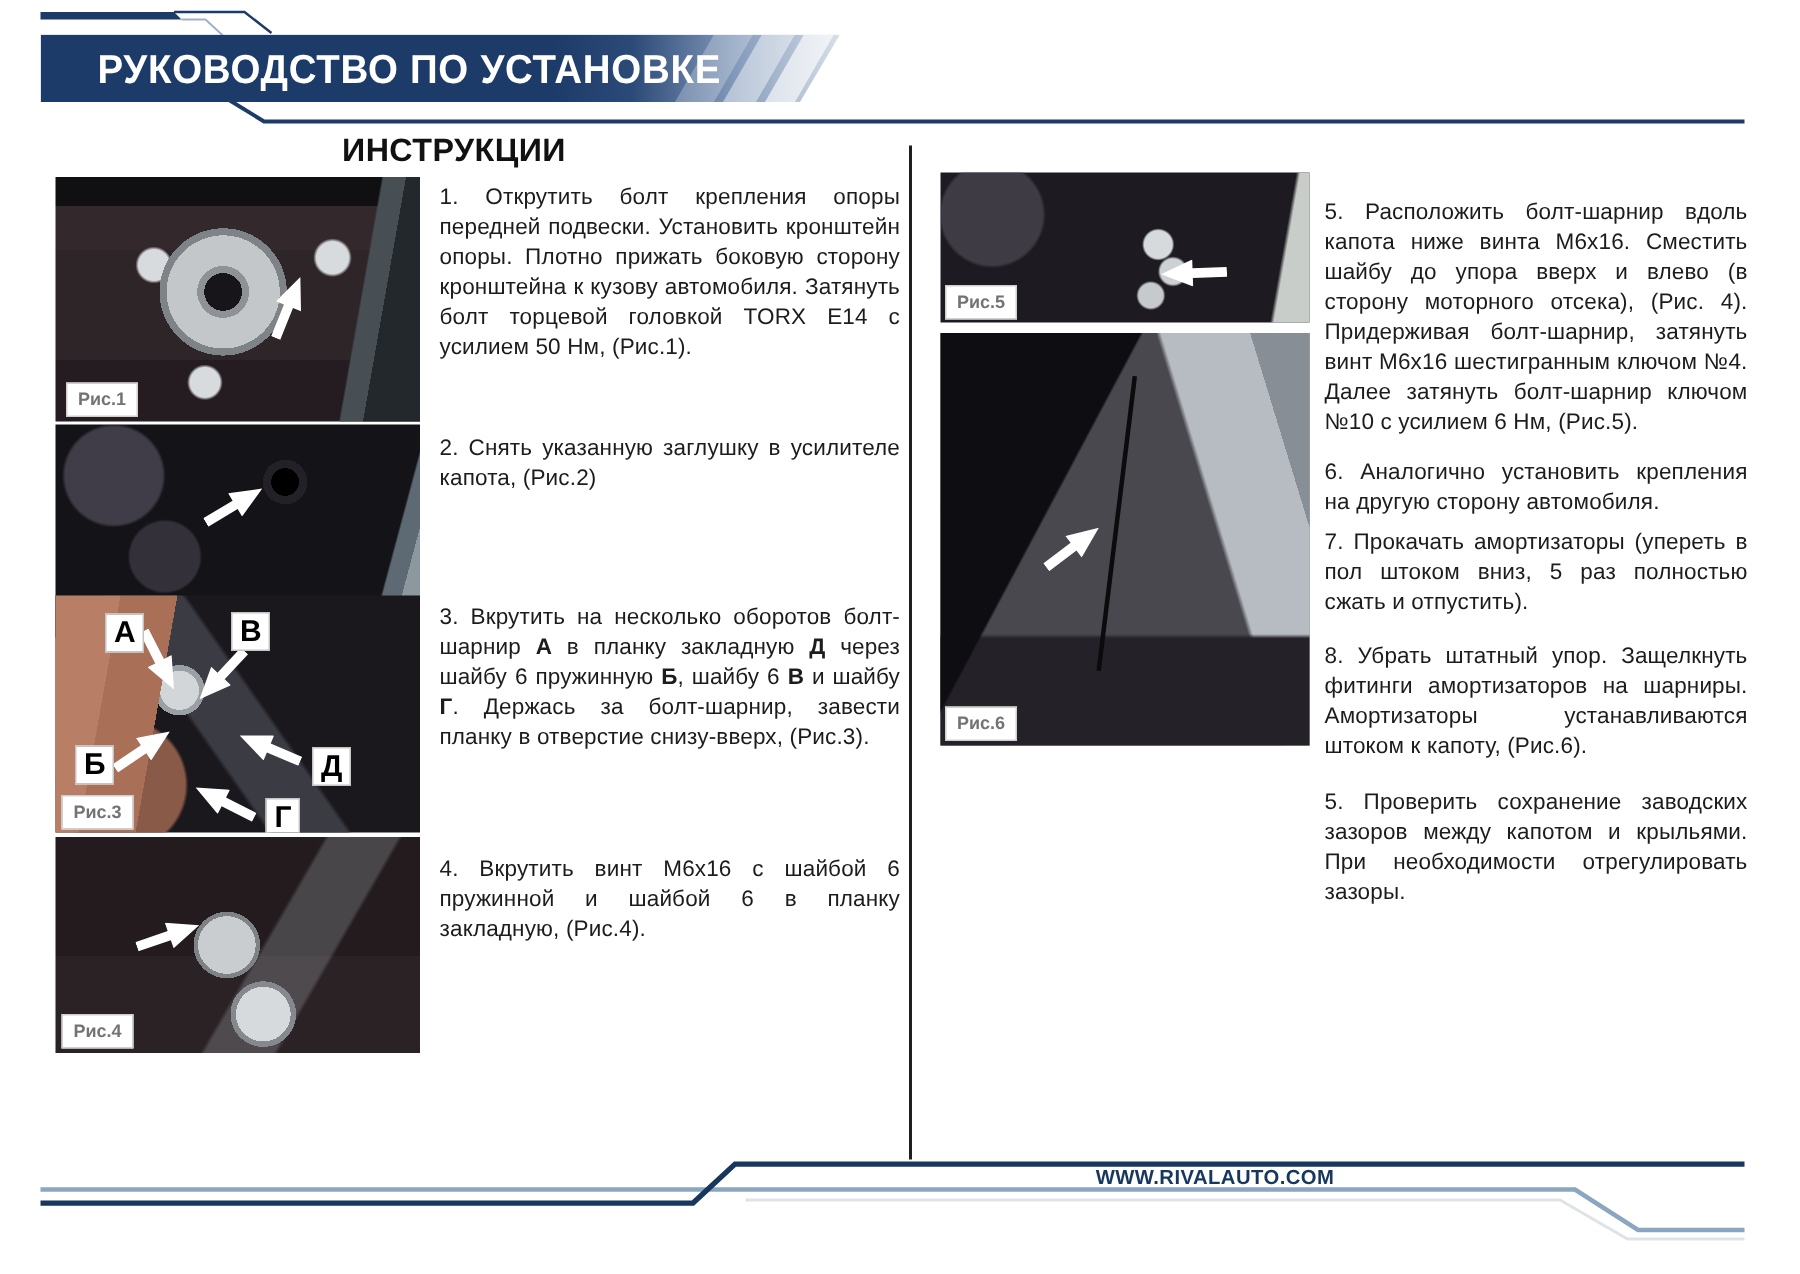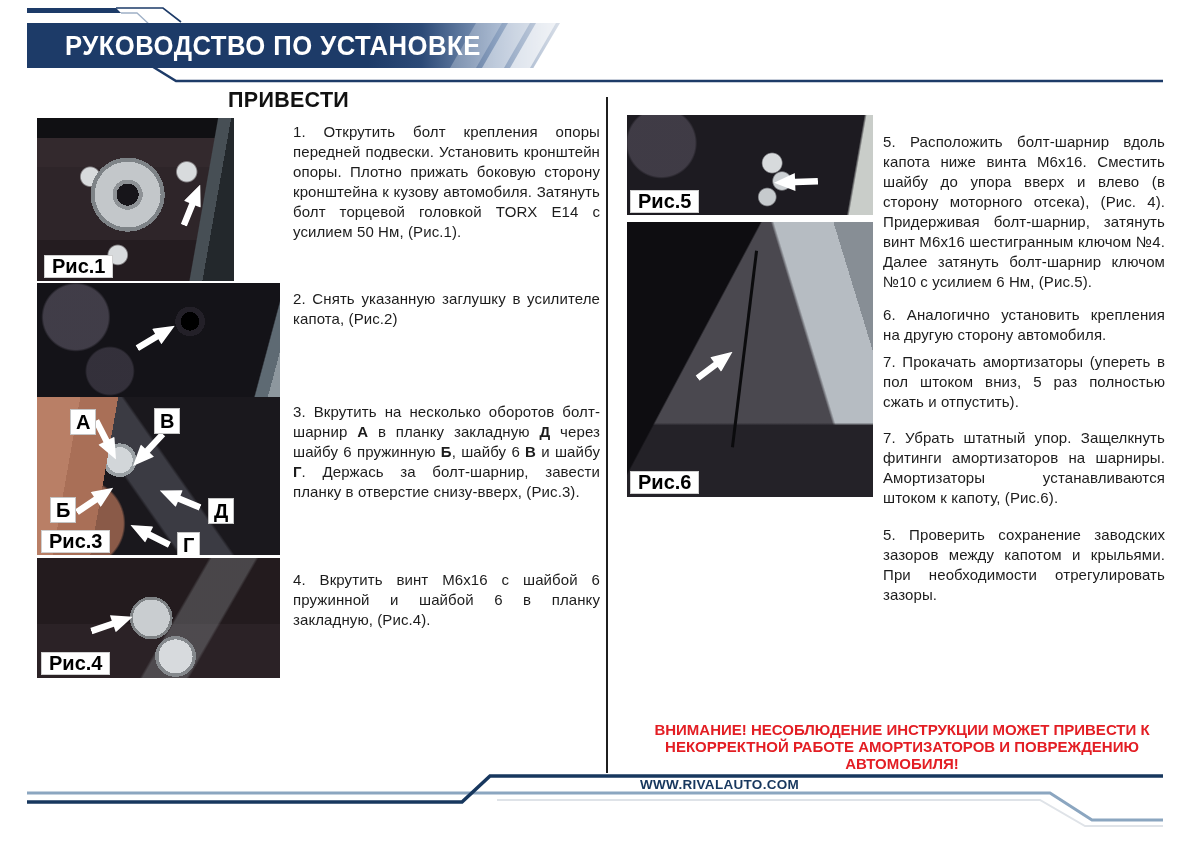--- a/index.html
+++ b/index.html
@@ -19,48 +19,48 @@
   .sec-title{position:absolute;left:228px;top:88px;font-size:21.5px;font-weight:bold;color:#111;letter-spacing:.3px;}
   .divider{position:absolute;left:606px;top:97px;width:2px;height:676px;background:#1f1f1f;}
 
   
   .step{position:absolute;font-size:15px;line-height:20px;text-align:justify;letter-spacing:.1px;}
   .col-l{left:293px;width:307px;}
   .col-r{left:883px;width:282px;}
 
   
   .photo{position:absolute;overflow:hidden;}
-  .figlabel{position:absolute;background:#fff;border:1px solid #cfcfcf;color:#000000;
-            font-weight:bold;font-size:20px;line-height:21px;padding:0 7px;}
+  .figlabel{position:absolute;background:#fff;border:1px solid #cfcfcf;color:#737373;
+            font-weight:bold;font-size:12px;line-height:21px;padding:0 7px;}
   .marker{position:absolute;background:#fff;border:1px solid #c4c4c4;color:#000;
           font-weight:bold;font-size:20px;line-height:24px;padding:0 5px;}
   .arr{position:absolute;width:44px;height:18px;background:#fff;
        clip-path:polygon(0 32%,52% 32%,52% 0,100% 50%,52% 100%,52% 68%,0 68%);
        filter:drop-shadow(0 0 1px rgba(40,40,40,.65));}
 
-  #fig1{left:37px;top:118px;width:197px;height:163px;background:
+  #fig1{left:37px;top:118px;width:243px;height:163px;background:
     radial-gradient(circle at 46% 47%,#17151a 0 8%,#8e9296 8% 11%,#c3c7ca 11% 24%,#7e8387 24% 27%,rgba(0,0,0,0) 27%),
     radial-gradient(circle at 27% 36%,#d8dbdd 0 5%,rgba(0,0,0,0) 6%),
     radial-gradient(circle at 76% 33%,#d8dbdd 0 5%,rgba(0,0,0,0) 6%),
     radial-gradient(circle at 41% 84%,#d8dbdd 0 5%,rgba(0,0,0,0) 6%),
     linear-gradient(100deg,rgba(0,0,0,0) 80%,#474f55 80.5% 86%,#23282c 86%),
     linear-gradient(180deg,#101013 0 12%,#33292d 12% 30%,#2e2529 30% 75%,#241c20 75%);}
   #fig2{left:37px;top:283px;width:243px;height:142px;background:
     radial-gradient(circle at 63% 27%,#000 0 5%,#232028 5% 8%,rgba(0,0,0,0) 8%),
     radial-gradient(circle at 16% 24%,rgba(72,68,80,.85) 0 14%,rgba(0,0,0,0) 15%),
     radial-gradient(circle at 30% 62%,rgba(62,58,70,.75) 0 12%,rgba(0,0,0,0) 13%),
     linear-gradient(105deg,rgba(0,0,0,0) 88%,#5e6a73 88.5% 93%,#8d979e 93%),
     linear-gradient(180deg,#141318 0 100%);}
   #fig3{left:37px;top:397px;width:243px;height:158px;background:
     linear-gradient(100deg,#b97f66 0 16%,#a96f57 16% 30%,rgba(0,0,0,0) 30%),
     radial-gradient(circle at 18% 80%,#8a5a48 0 18%,rgba(0,0,0,0) 19%),
     radial-gradient(circle at 34% 40%,#d2d6d9 0 7%,#9aa0a4 7% 9%,rgba(0,0,0,0) 9%),
     linear-gradient(55deg,rgba(0,0,0,0) 40%,#3b3b43 41% 55%,rgba(0,0,0,0) 56%),
     linear-gradient(180deg,#1a181d 0 100%);}
-  #fig4{left:37px;top:558px;width:243px;height:120px;background:
+  #fig4{left:37px;top:558px;width:243px;height:144px;background:
     radial-gradient(circle at 57% 82%,#d7dadd 0 10%,#85898d 10% 12%,rgba(0,0,0,0) 12%),
     radial-gradient(circle at 47% 50%,#c9cdd0 0 13%,#7e8285 13% 15%,rgba(0,0,0,0) 15%),
     linear-gradient(120deg,rgba(0,0,0,0) 55%,rgba(130,134,138,.4) 56% 70%,rgba(0,0,0,0) 71%),
     linear-gradient(180deg,#231b1e 0 55%,#2b2226 55%);}
   #fig5{left:627px;top:115px;width:246px;height:100px;background:
     radial-gradient(circle at 59% 48%,#d7dadc 0 6%,rgba(0,0,0,0) 7%),
     radial-gradient(circle at 63% 66%,#cdd1d4 0 5%,rgba(0,0,0,0) 6%),
     radial-gradient(circle at 57% 82%,#c6cacd 0 5%,rgba(0,0,0,0) 6%),
     radial-gradient(circle at 14% 28%,rgba(78,73,85,.7) 0 15%,rgba(0,0,0,0) 16%),
     linear-gradient(100deg,rgba(0,0,0,0) 90%,#c9cdc9 91%),
@@ -69,21 +69,21 @@
     linear-gradient(118deg,#0e0d11 0 34%,rgba(0,0,0,0) 34.5%),
     linear-gradient(0deg,#242228 0 26%,rgba(0,0,0,0) 27%),
     linear-gradient(253deg,#878e95 0 12%,#b6bcc2 12% 30%,rgba(0,0,0,0) 31%),
     linear-gradient(180deg,#4a484f 0 100%);}
   .strut{position:absolute;left:47%;top:10%;width:3px;height:72%;background:#0b0b0d;transform:rotate(7deg);}
 
   
   .warning{position:absolute;left:642px;top:721px;width:520px;text-align:center;
            font-size:15px;font-weight:bold;line-height:17px;color:#e31e24;}
   .ftr-svg{position:absolute;left:0;top:760px;}
-  .site-url{position:absolute;left:640px;top:777px;width:340px;
+  .site-url{position:absolute;left:640px;top:777px;width:340px;text-align:center;
             font-size:13.5px;font-weight:bold;color:#17375e;letter-spacing:.3px;}
 </style>
 </head>
 <body>
 
 <div class="page">
 
   <svg class="hdr-deco" width="1200" height="95" viewBox="0 0 1200 95">
     <polygon points="27,8 116,8 121,13 27,13" fill="#1d3b68"></polygon>
     <path d="M116,8 L163,8 L181,22" fill="none" stroke="#1d3b68" stroke-width="1.6"></path>
@@ -91,21 +91,21 @@
     <path d="M150,65 L176,81 L1163,81" fill="none" stroke="#1d3b68" stroke-width="2.6"></path>
   </svg>
 
   <div class="banner">
     <span class="streak" style="left:436px;width:26px;background:rgba(255,255,255,.25);"></span>
     <span class="streak" style="left:468px;width:22px;background:rgba(255,255,255,.45);"></span>
     <span class="streak" style="left:496px;width:20px;background:rgba(255,255,255,.65);"></span>
     <div class="banner-title">РУКОВОДСТВО ПО УСТАНОВКЕ</div>
   </div>
 
-  <div class="sec-title">ПРИВЕСТИ</div>
+  <div class="sec-title">ИНСТРУКЦИИ</div>
   <div class="divider"></div>
 
   <div class="photo" id="fig1">
     <div class="arr" style="left:133px;top:78px;transform:rotate(-68deg);"></div>
     <div class="figlabel" style="left:7px;bottom:3px;">Рис.1</div>
   </div>
 
   <div class="photo" id="fig2">
     <div class="arr" style="left:97px;top:45px;transform:rotate(-31deg);"></div>
     <div class="figlabel" style="left:4px;bottom:2px;">Рис.2</div>
@@ -142,24 +142,23 @@
   </div>
 
   <div class="step col-l" style="top:122px;">1. Открутить болт крепления опоры передней подвески. Установить кронштейн опоры. Плотно прижать боковую сторону кронштейна к кузову автомобиля. Затянуть болт торцевой головкой TORX E14 с усилием 50 Нм, (Рис.1).</div>
   <div class="step col-l" style="top:289px;">2. Снять указанную заглушку в усилителе капота, (Рис.2)</div>
   <div class="step col-l" style="top:402px;">3. Вкрутить на несколько оборотов болт-шарнир <b>А</b> в планку закладную <b>Д</b> через шайбу 6 пружинную <b>Б</b>, шайбу 6 <b>В</b> и шайбу <b>Г</b>. Держась за болт-шарнир, завести планку в отверстие снизу-вверх, (Рис.3).</div>
   <div class="step col-l" style="top:560px;margin-top:10px;">4. Вкрутить винт М6х16 с шайбой 6 пружинной и шайбой 6 в планку закладную, (Рис.4).</div>
 
   <div class="step col-r" style="top:132px;">5. Расположить болт-шарнир вдоль капота ниже винта М6х16. Сместить шайбу до упора вверх и влево (в сторону моторного отсека), (Рис. 4). Придерживая болт-шарнир, затянуть винт М6х16 шестигранным ключом №4. Далее затянуть болт-шарнир ключом №10 с усилием 6 Нм, (Рис.5).</div>
   <div class="step col-r" style="top:305px;">6. Аналогично установить крепления на другую сторону автомобиля.</div>
   <div class="step col-r" style="top:352px;">7. Прокачать амортизаторы (упереть в пол штоком вниз, 5 раз полностью сжать и отпустить).</div>
-  <div class="step col-r" style="top:428px;">7. Убрать штатный упор. Защелкнуть фитинги амортизаторов на шарниры. Амортизаторы устанавливаются штоком к капоту, (Рис.6).</div>
+  <div class="step col-r" style="top:428px;">8. Убрать штатный упор. Защелкнуть фитинги амортизаторов на шарниры. Амортизаторы устанавливаются штоком к капоту, (Рис.6).</div>
   <div class="step col-r" style="top:525px;">5. Проверить сохранение заводских зазоров между капотом и крыльями. При необходимости отрегулировать зазоры.</div>
 
-  <div class="warning">ВНИМАНИЕ! НЕСОБЛЮДЕНИЕ ИНСТРУКЦИИ МОЖЕТ ПРИВЕСТИ К НЕКОРРЕКТНОЙ РАБОТЕ АМОРТИЗАТОРОВ И ПОВРЕЖДЕНИЮ АВТОМОБИЛЯ!</div>
 
   <svg class="ftr-svg" width="1200" height="89" viewBox="0 0 1200 89">
     <path d="M497,40 L1040,40 L1085,66 L1163,66" fill="none" stroke="#dfe3e8" stroke-width="2"></path>
     <path d="M27,33 L1050,33 L1092,60 L1163,60" fill="none" stroke="#8ba6c0" stroke-width="3"></path>
     <path d="M27,42 L462,42 L490,16 L1163,16" fill="none" stroke="#17375e" stroke-width="3.5"></path>
   </svg>
   <div class="site-url">WWW.RIVALAUTO.COM</div>
 
 </div>
 

